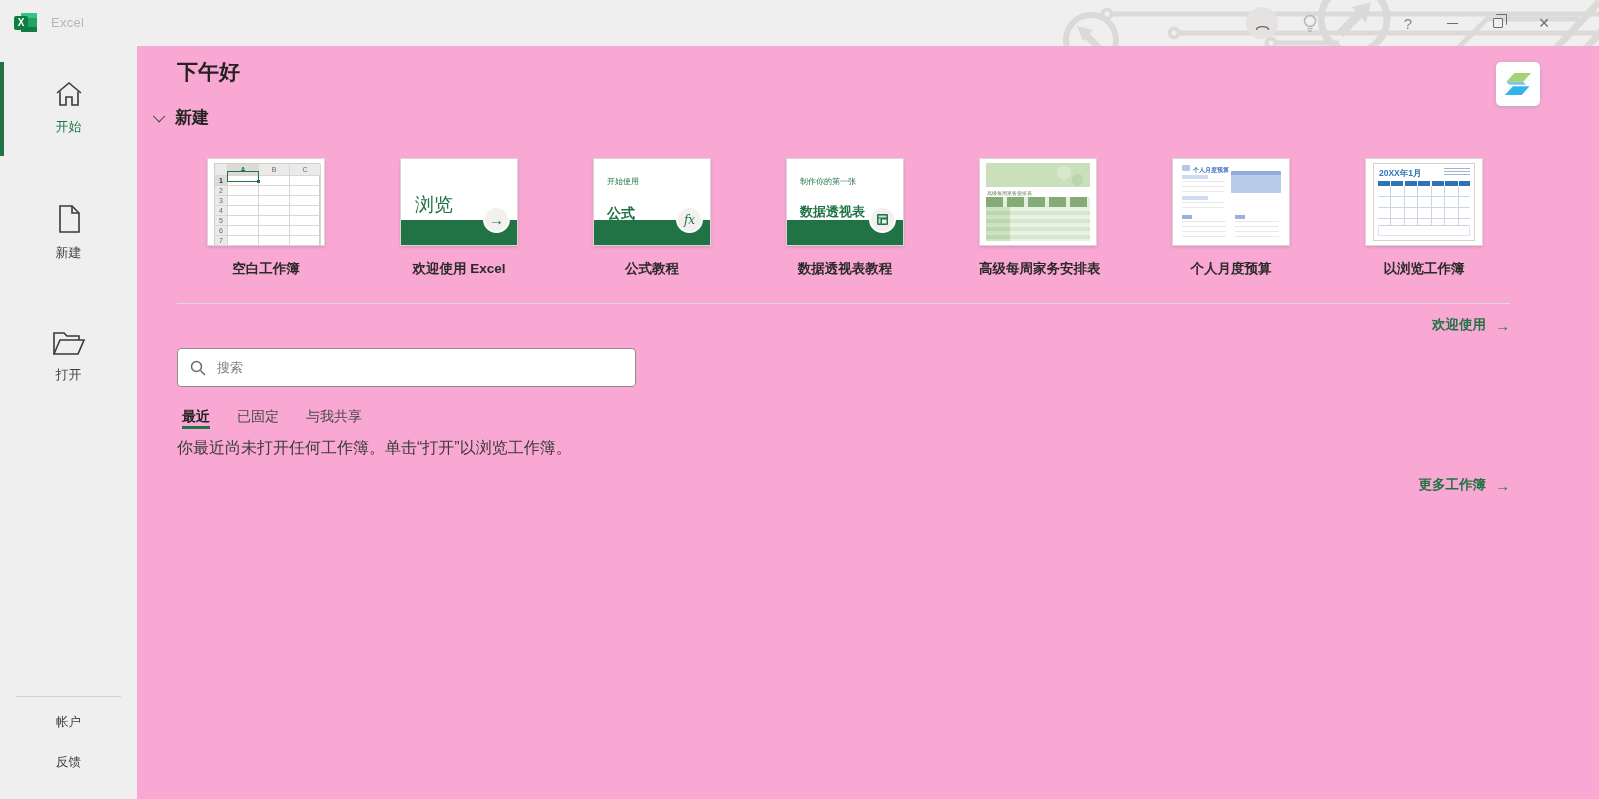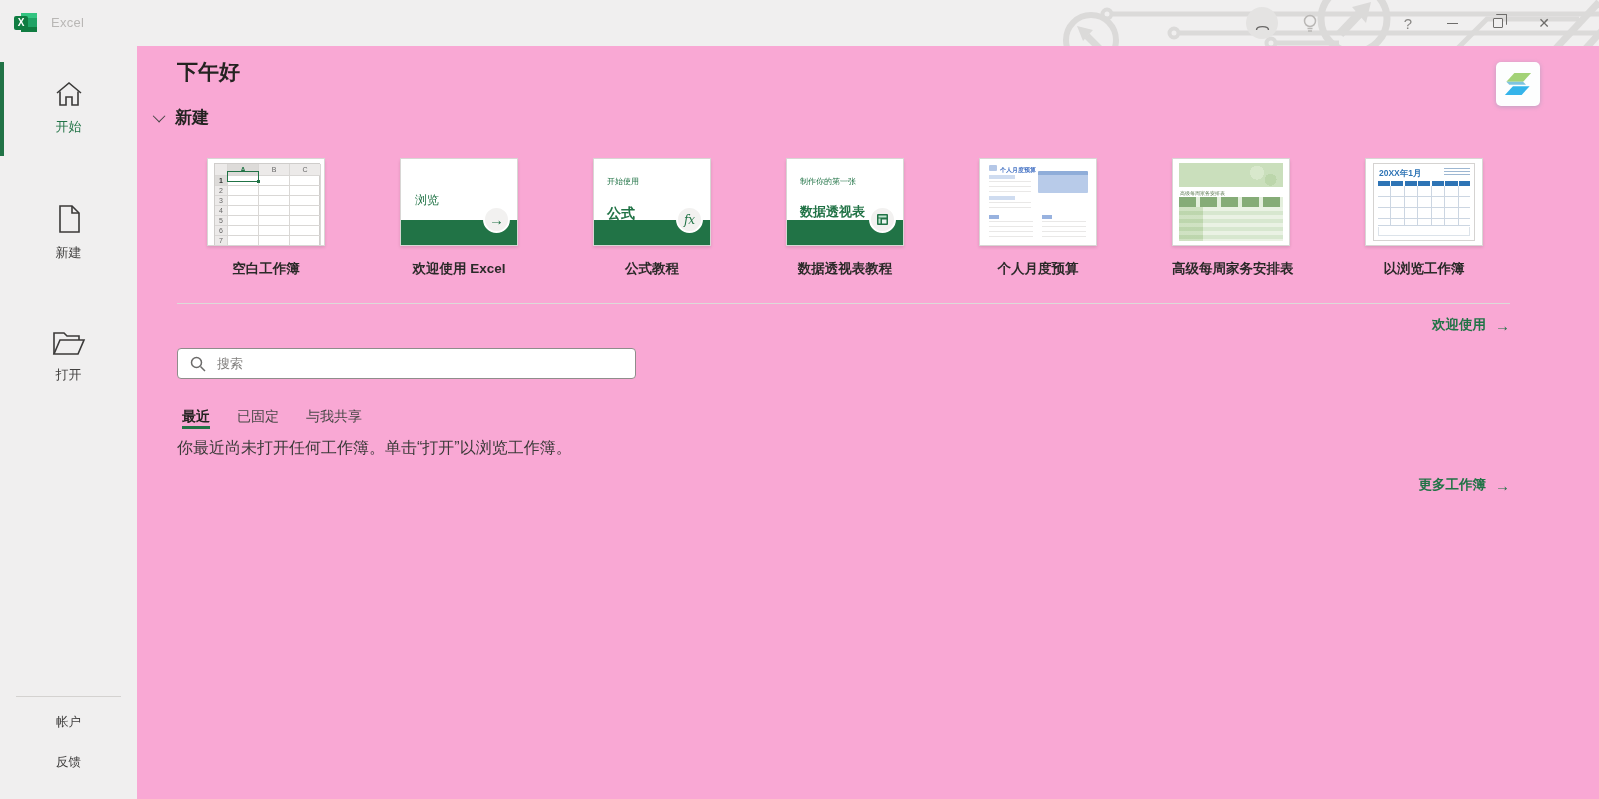--- a/index.html
+++ b/index.html
@@ -50,21 +50,21 @@
   .thumb { position:relative; width:118px; height:88px; background:#fff; border:1px solid #d8d6d4;
     box-shadow:0 1.5px 3px rgba(0,0,0,.12); overflow:hidden; }
   .card-label { margin-top:14px; text-align:center; font-size:13.5px; font-weight:bold; color:#2b2a29; white-space:nowrap; }
   .band { position:absolute; left:0; bottom:0; width:100%; height:25px; background:#217346; }
   .badge { position:absolute; right:7px; bottom:12px; width:27px; height:27px; border-radius:50%;
     background:#f2f1f0; border:2px solid #fff; display:flex; align-items:center; justify-content:center; }
   .badge .arrow { color:#217346; font-size:15px; font-weight:bold; }
   .badge .fx { font-family:"DejaVu Serif","Liberation Serif",serif; font-style:italic; font-size:12px; color:#217346; }
   .ov-small { position:absolute; left:13px; top:17px; font-size:8px; color:#217346; }
   .ov-big { position:absolute; left:13px; top:27px; font-size:14px; font-weight:bold; color:#217346;margin-top:19px; }
-  .ov-browse { position:absolute; left:14px; top:33px; font-size:12px; color:#217346; }
+  .ov-browse { position:absolute; left:14px; top:33px; font-size:19px; color:#217346; }
   
   .mini-grid { position:absolute; left:6px; top:4px; width:106px; height:84px; background:#fff; border:1px solid #cfcdcb;
     display:grid; grid-template-columns:13px 31px 31px 31px; grid-template-rows:12px repeat(7,10px); font-size:7px; color:#666; }
   .mg-cell { border-right:1px solid #d9d7d5; border-bottom:1px solid #d9d7d5; display:flex; align-items:center; justify-content:center; }
   .mg-hdr { background:#eceae9; }
   .mg-hdrA { background:#dddbd9; color:#217346; font-weight:bold; }
   .mg-rowhdr { background:#eceae9; }
   .mg-row1 { background:#dddbd9; color:#333; font-weight:bold; }
   .mg-a1 { position:absolute; left:19px; top:12px; width:32px; height:11px; border:1.6px solid #217346; }
   .mg-a1:after { content:""; position:absolute; right:-2px; bottom:-2px; width:3px; height:3px; background:#217346; }
@@ -97,21 +97,21 @@
     background:repeating-linear-gradient(to right,transparent 0 12.5px,#ccd6e2 12.5px 13.5px),
                repeating-linear-gradient(to bottom,transparent 0 10px,#ccd6e2 10px 11px); border-bottom:1px solid #ccd6e2; }
   .cal-foot { position:absolute; left:4px; right:4px; bottom:4px; height:9px; border:1px solid #dce3ea; border-top:none; }
   
   .rule { position:absolute; left:40px; width:1333px; top:257px; border-top:1px solid #dddbd9; }
   .more-link { position:absolute; font-size:13.5px; font-weight:bold; color:#217346; cursor:pointer; display:flex; gap:9px; align-items:center; }
   .more-templates { top:270px; left:40px; width:1333px; justify-content:flex-end; }
   .more-workbooks { top:430px; left:40px; width:1333px; justify-content:flex-end; }
   .link-arrow { font-weight:normal; font-size:15px; }
   
-  .searchbox { position:absolute; left:40px; top:302px; width:459px; height:31px; background:#fff;
+  .searchbox { position:absolute; left:40px; top:302px; width:459px; height:39px; background:#fff;
     border:1px solid #8f8d8b; border-radius:4px; display:flex; align-items:center; padding-left:12px; gap:11px; }
   .searchbox input { border:none; outline:none; flex:1; font-size:13px; background:transparent; color:#333;
     font-family:"Liberation Sans","DejaVu Sans",sans-serif; }
   .searchbox input::placeholder { color:#7f7d7b; }
   
   .tabs { position:absolute; left:45px; top:362px; display:flex; gap:27px; }
   .tab { font-size:14px; color:#494847; cursor:pointer; }
   .tab.active { font-weight:bold; color:#242321; border-bottom:3px solid #217346; }
   .empty-msg { position:absolute; left:40px; top:392px; font-size:16px; color:#3b3a39; }
   
@@ -293,48 +293,48 @@
               <rect x="2.5" y="5.5" width="2" height="5" fill="#bfe3cf"></rect>
               <rect x="6" y="6.5" width="4.5" height="4" fill="#e8f4ee"></rect>
             </svg>
         </div>
       </div>
       <div class="card-label">数据透视表教程</div>
     </div>
 
     <div class="card">
       <div class="thumb">
+        <div class="chore-banner"></div>
+        <span class="chore-title">高级每周家务安排表</span>
+        <div class="chore-hdr"></div>
+        <div class="chore-body"></div>
+        <div class="chore-col"></div>
+      </div>
+      <div class="card-label">高级每周家务安排表</div>
+    </div>
+
+    <div class="card">
+      <div class="thumb">
         <div class="bud-ic"></div>
         <span class="bud-title">个人月度预算</span>
         <div class="bud-box"></div>
         <div class="bud-chip" style="left:9px; top:16px;"></div>
         <div class="bud-lines" style="left:9px; top:22px; width:42px; height:12px;"></div>
         <div class="bud-chip" style="left:9px; top:37px;"></div>
         <div class="bud-lines" style="left:9px; top:43px; width:42px; height:10px;"></div>
         <div class="bud-tblhdr" style="left:9px; top:56px;"></div>
         <div class="bud-lines" style="left:9px; top:62px; width:44px; height:20px;"></div>
         <div class="bud-tblhdr" style="left:62px; top:56px;"></div>
         <div class="bud-lines" style="left:62px; top:62px; width:44px; height:20px;"></div>
       </div>
       <div class="card-label">个人月度预算</div>
     </div>
 
     <div class="card">
       <div class="thumb">
-        <div class="chore-banner"></div>
-        <span class="chore-title">高级每周家务安排表</span>
-        <div class="chore-hdr"></div>
-        <div class="chore-body"></div>
-        <div class="chore-col"></div>
-      </div>
-      <div class="card-label">高级每周家务安排表</div>
-    </div>
-
-    <div class="card">
-      <div class="thumb">
         <div class="cal-sheet">
           <span class="cal-title">20XX年1月</span>
           <div class="cal-note"></div>
           <div class="cal-hdr"></div>
           <div class="cal-grid"></div>
           <div class="cal-foot"></div>
         </div>
       </div>
       <div class="card-label">以浏览工作簿</div>
     </div>

